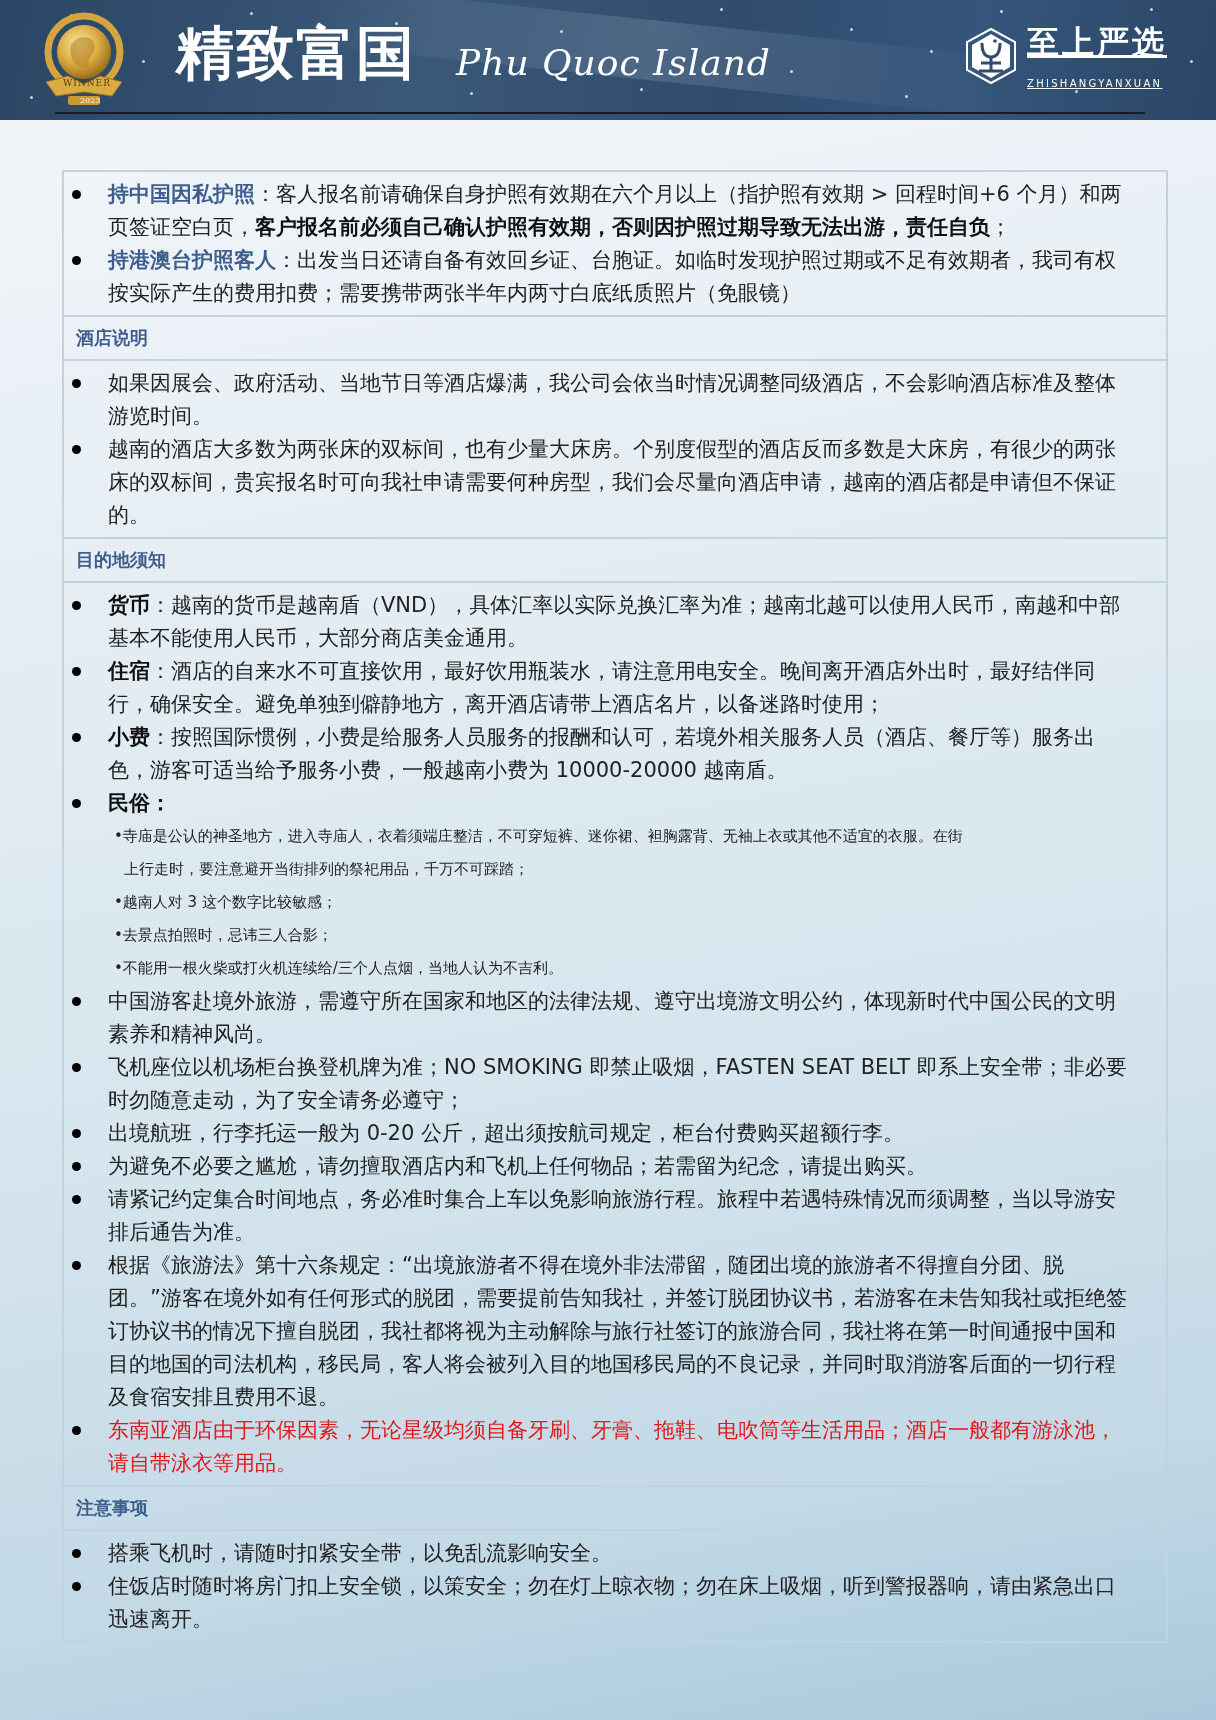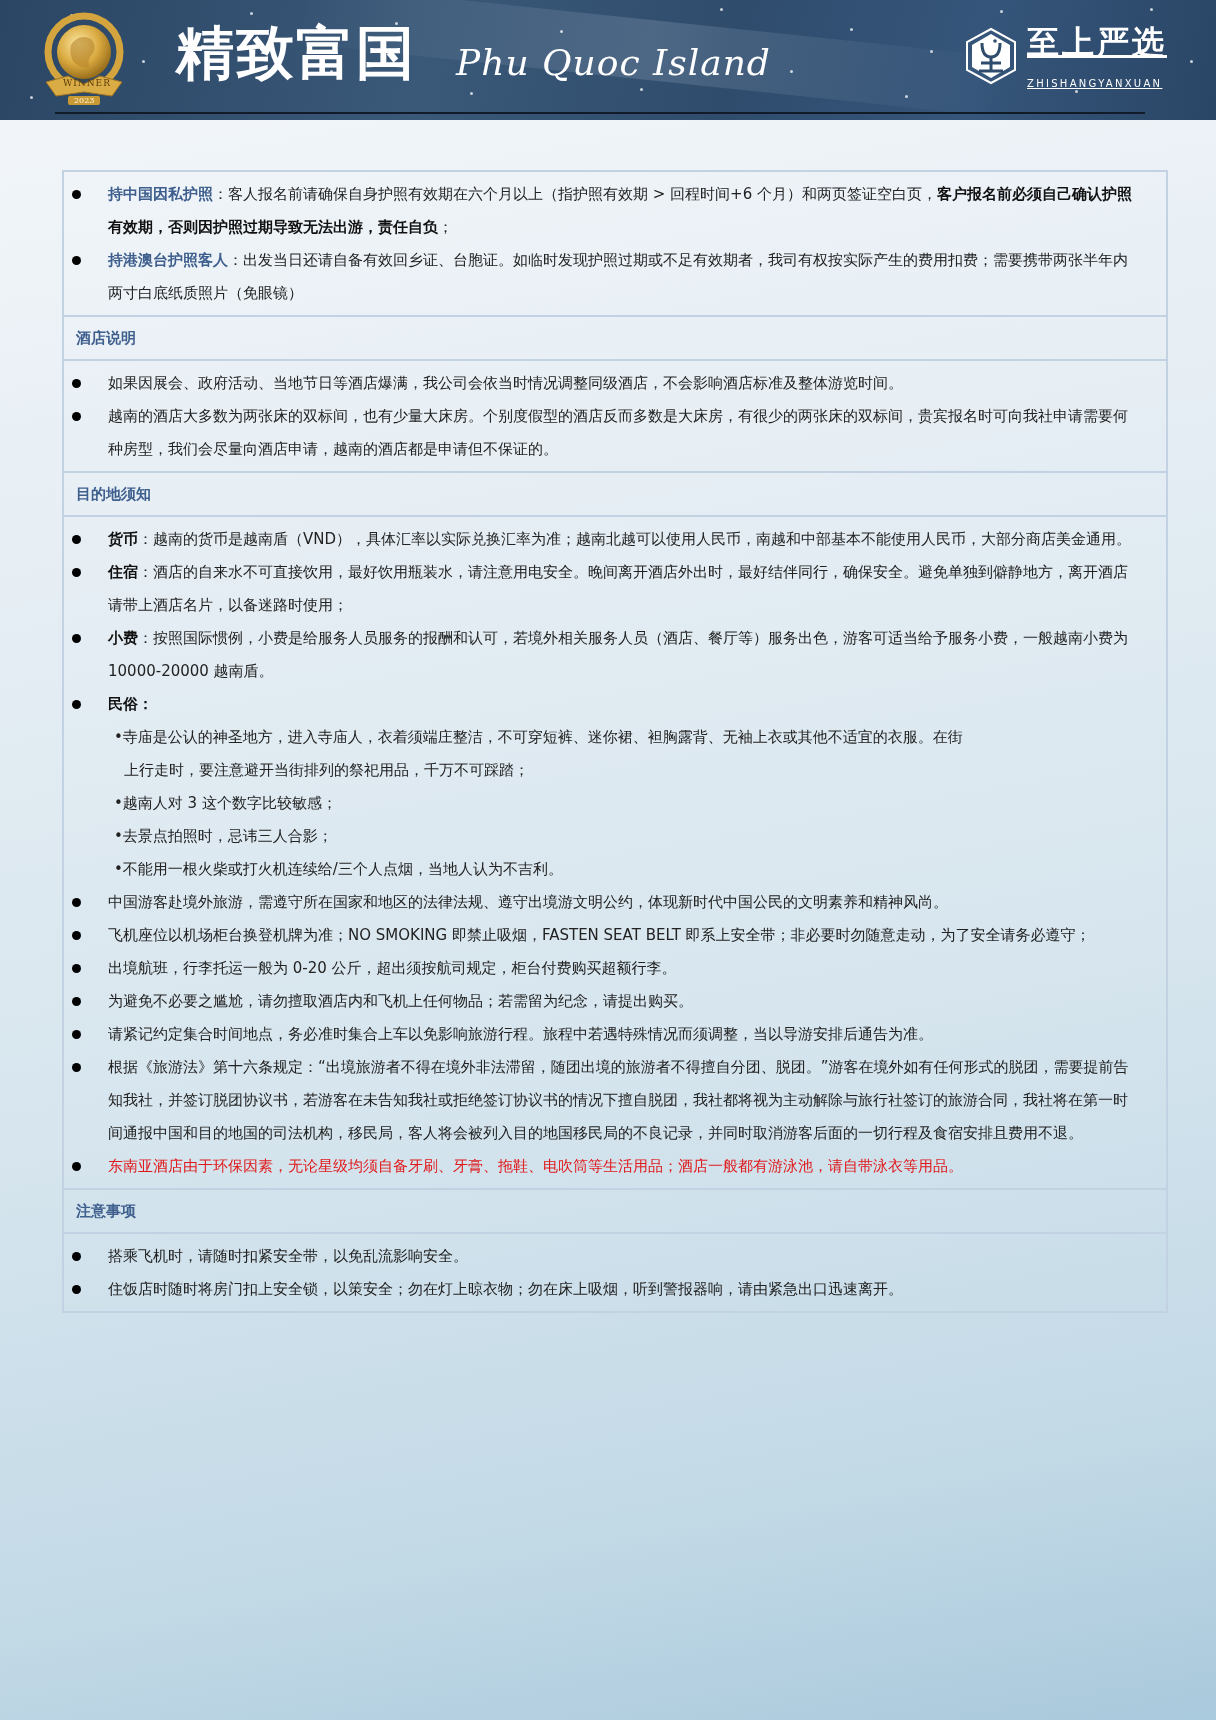--- a/index.html
+++ b/index.html
@@ -49,25 +49,25 @@
       position: absolute; left: 62px; top: 170px; width: 1102px;
       border: 2px solid #c3d2e2;
       border-bottom: none;
     }
     .row {
       border-bottom: 2px solid #c3d2e2;
       padding: 6px 0 5px 0;
     }
     .row.section-head {
       padding: 0 0 0 12px; height: 42px; line-height: 42px;
-      font-size: 15px; font-weight: bold; color: #3e5f8e;
+      font-size: 18px; font-weight: bold; color: #3e5f8e;
     }
     .item {
       position: relative; padding-left: 44px; padding-right: 32px;
-      font-size: 15px; line-height: 33px; color: #222;
+      font-size: 21px; line-height: 33px; color: #222;
     }
     .item .bullet {
       position: absolute; left: 8px; top: 12px; width: 9px; height: 9px; border-radius: 50%; background: #000;
     }
     .label-blue { color: #3e5f8e; font-weight: bold; }
     .label-bold { font-weight: bold; color: #111; }
     .strong { font-weight: bold; color: #111; }
     .red { color: #e0191b; }
     .sub { padding-left: 50px; padding-right: 16px; font-size: 15px; line-height: 33px; color: #222; }
     .sub .cont { padding-left: 10px; }
@@ -109,21 +109,21 @@
         </radialGradient>
       </defs>
       <circle cx="46" cy="42" r="36" fill="none" stroke="#d4a53e" stroke-width="7"></circle>
       <circle cx="46" cy="42" r="27" fill="url(#gold)"></circle>
       <path d="M33 35 q8 -12 20 -6 q6 6 2 14 q-6 6 -4 14 q-10 2 -16 -6 q-4 -8 -2 -16z" fill="#b5832c" opacity="0.6"></path>
       <path d="M8 72 L30 66 L46 74 L62 66 L84 72 L74 86 L46 82 L18 86 Z" fill="#d9ac45" stroke="#9c7222" stroke-width="1"></path>
       <rect x="30" y="86" width="32" height="9" rx="2" fill="#c99a34"></rect>
     </svg>
     
     <span style="position:absolute;left:25px;top:68px;font-size:9px;color:#5a3d07;font-family:'DejaVu Serif',serif;letter-spacing:1px;">WINNER</span>
-    <span style="position:absolute;left:36px;top:86px;font-size:8px;color:#fff8dc;font-family:'DejaVu Serif',serif;">2023</span>
+    <span style="position:absolute;left:42px;top:86px;font-size:8px;color:#fff8dc;font-family:'DejaVu Serif',serif;">2023</span>
   </div>
 
   <div class="title-cn">精致富国</div>
   <div class="title-en">Phu Quoc Island</div>
 
   <div class="brand">
     <svg class="brand-logo" viewBox="0 0 52 58">
       <polygon points="26,2 50,15 50,43 26,56 2,43 2,15" fill="none" stroke="#ffffff" stroke-width="2"></polygon>
       <polygon points="26,7 45,18 45,40 26,51 7,40 7,18" fill="#ffffff"></polygon>
       <path d="M17 16 q0 14 9 14 q9 0 9 -14" fill="none" stroke="#2f4c6d" stroke-width="3"></path>

